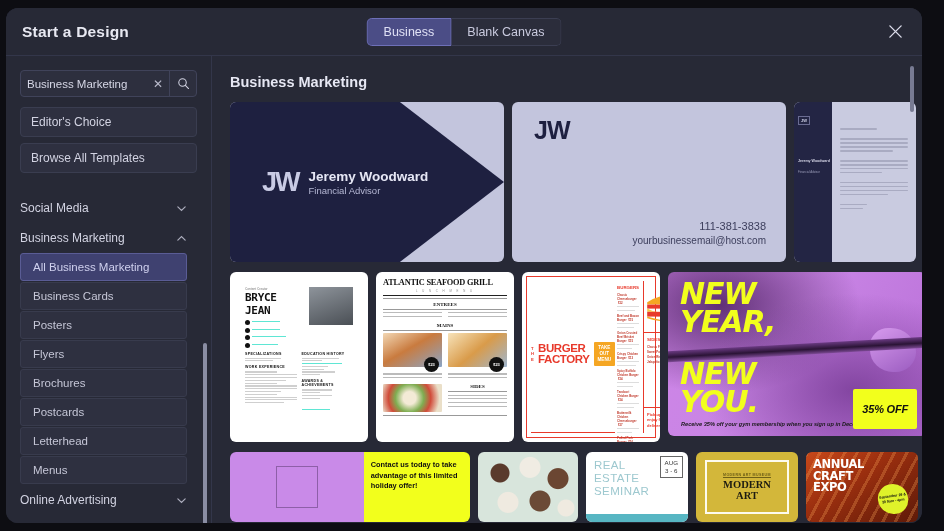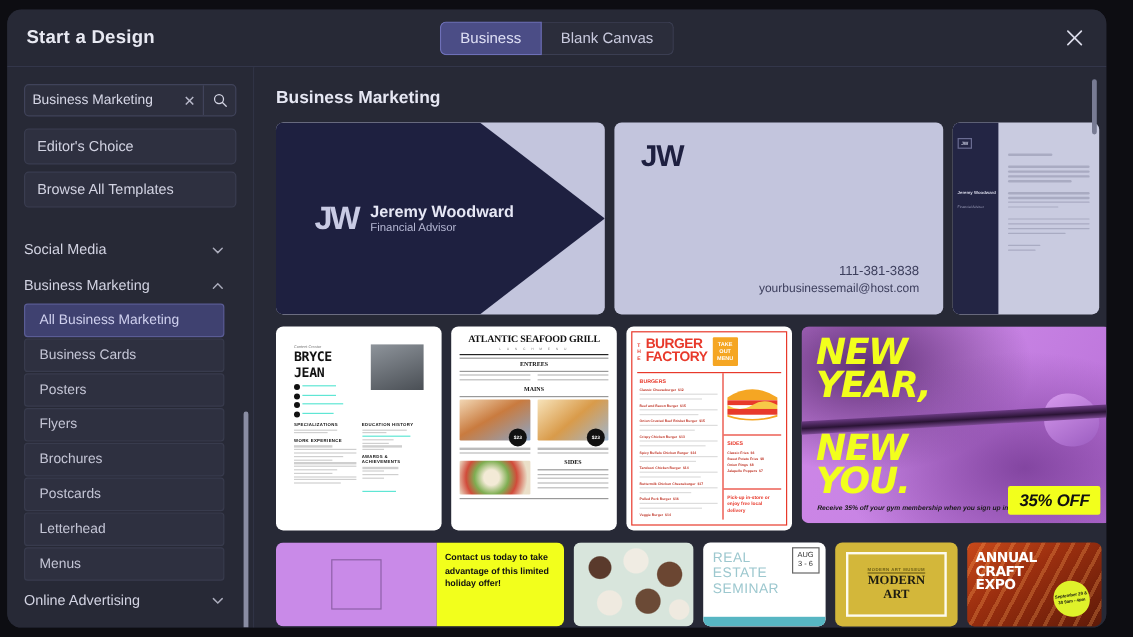--- a/index.html
+++ b/index.html
@@ -218,38 +218,38 @@
   .c-rs .l { height: 1.2px; background: #cfcfcf; margin-bottom: 1.6px; }
   .c-rs .la { height: 1.2px; background: #5fe6d4; margin-bottom: 1.6px; }
   .c-rs .cols { display: flex; gap: 5px; }
   .c-rs .col { flex: 1; }
   .c-rs .dots { display: flex; flex-direction: column; gap: 2.5px; margin-top: 3px; }
   .c-rs .dotrow { display: flex; align-items: center; gap: 2px; }
   .c-rs .dot { width: 5px; height: 5px; border-radius: 50%; background: #111; }
 
   
   .c-sf { width: 138px; height: 170px; background: #fff; padding: 6px 7px; }
-  .c-sf .ttl { font-family: "Liberation Serif", serif; font-size: 8.3px; font-weight: bold; text-align: center; color: #111; letter-spacing: -.2px; }
+  .c-sf .ttl { font-family: "Liberation Serif", serif; font-size: 8.3px; font-weight: bold; text-align: left; color: #111; letter-spacing: -.2px; }
   .c-sf .sub { font-size: 2.8px; text-align: center; color: #888; letter-spacing: 2px; margin: 2px 0; }
   .c-sf .rule { height: 1px; background: #222; margin: 2px 0; }
   .c-sf .rule2 { height: .6px; background: #999; margin: 1px 0 3px; }
   .c-sf .sec { font-family: "Liberation Serif", serif; font-size: 5px; font-weight: bold; text-align: center; color: #111; margin: 3px 0 2px; }
   .c-sf .cols { display: flex; gap: 6px; }
   .c-sf .col { flex: 1; }
   .c-sf .l { height: 1.2px; background: #bbb; margin-bottom: 2.6px; }
   .c-sf .imgrow { display: flex; gap: 6px; margin: 3px 0; }
   .c-sf .im { flex: 1; height: 34px; position: relative; border-radius: 1px; }
   .c-sf .im.a { background: linear-gradient(150deg,#f2d7b4,#c97b3f 45%,#8ba5c6); }
   .c-sf .im.b { background: linear-gradient(140deg,#f7e3ba,#d99b4a 50%,#9fb6cf); }
   .c-sf .im.c { background: radial-gradient(circle at 45% 50%,#f3ead6 18%,#7fae52 40%,#d14b3a 60%,#eadfc8 85%); }
   .c-sf .badge { position: absolute; right: 3px; bottom: -5px; width: 15px; height: 15px; border-radius: 50%; background: #111; color: #fff; font-size: 4px; display: flex; align-items: center; justify-content: center; font-weight: bold; }
 
   
   .c-bg { width: 138px; height: 170px; background: #fff; padding: 4px; }
-  .c-bg .frame { border: 1.4px solid #e8392b; height: 100%; padding: 4px; display: flex; flex-direction: column; }
+  .c-bg .frame { border: 1.4px solid #e8392b; height: 100%; padding: 4px; display: flex; flex-direction: row; }
   .c-bg .top { display: flex; align-items: center; gap: 4px; border-bottom: 1.4px solid #e8392b; padding-bottom: 5px; }
   .c-bg .the { font-size: 4.2px; font-weight: bold; color: #e8392b; line-height: 1.25; }
   .c-bg .bf { font-size: 11.5px; font-weight: bold; color: #e8392b; line-height: .98; letter-spacing: -.4px; }
   .c-bg .tko { background: #f5a623; color: #fff; font-size: 4.6px; font-weight: bold; padding: 3px 4px; line-height: 1.3; text-align: center; border-radius: 1px; }
   .c-bg .mid { display: flex; flex: 1; }
   .c-bg .left { flex: 1.45; padding: 4px 4px 0 2px; border-right: 1.4px solid #e8392b; }
   .c-bg .right { flex: 1; display: flex; flex-direction: column; }
   .c-bg .shead { font-size: 4.4px; font-weight: bold; color: #e8392b; margin-bottom: 3px; }
   .c-bg .itm { font-size: 2.9px; font-weight: bold; color: #c0392b; margin-bottom: 1px; }
   .c-bg .l { height: 1px; background: #ddd; margin-bottom: 3px; }
@@ -269,21 +269,21 @@
     background: linear-gradient(180deg,#6a3a82,#2b1436 55%,#7d4a95);
     transform: rotate(-3.2deg); }
   .c-ny .hand { position: absolute; right: 10px; top: 34%; width: 46px; height: 44px;
     border-radius: 40% 55% 45% 50%; background: linear-gradient(150deg,#d79bee,#9b5cc0); }
   .c-ny .h1 { position: absolute; left: 12px; top: 8px; font-size: 30px; font-weight: bold;
     color: #f2ff1c; line-height: .92; letter-spacing: -1px; font-family: "DejaVu Sans", sans-serif; }
   .c-ny .h2 { position: absolute; left: 12px; top: 88px; font-size: 30px; font-weight: bold;
     color: #f2ff1c; line-height: .92; letter-spacing: -1px; font-family: "DejaVu Sans", sans-serif; }
   .c-ny .fine { position: absolute; left: 13px; bottom: 9px; font-size: 5.6px; font-weight: bold; color: #1a1a1a; }
   .c-ny .off { position: absolute; right: 9px; bottom: 7px; background: #f2ff1c; color: #111;
-    font-size: 14px; font-weight: bold; padding: 4px 9px; border-radius: 2px; letter-spacing: -.2px; }
+    font-size: 11px; font-weight: bold; padding: 14px 9px; border-radius: 2px; letter-spacing: -.2px; }
 
   
   .c-hol { width: 240px; height: 70px; display: flex; }
   .c-hol .lp { flex: 1.45; background: #c98ae8; display: flex; align-items: center; justify-content: center; }
   .c-hol .sq { width: 42px; height: 42px; border: 1px solid #8e5fa8; }
   .c-hol .rp { flex: 1; background: #f2ff1c; padding: 8px 7px; font-size: 7.4px; font-weight: bold; color: #111; line-height: 1.45; }
 
   .c-cup { width: 100px; height: 70px;
     background:
       radial-gradient(circle at 22% 30%, #5a3a2c 0 9px, rgba(0,0,0,0) 10px),

